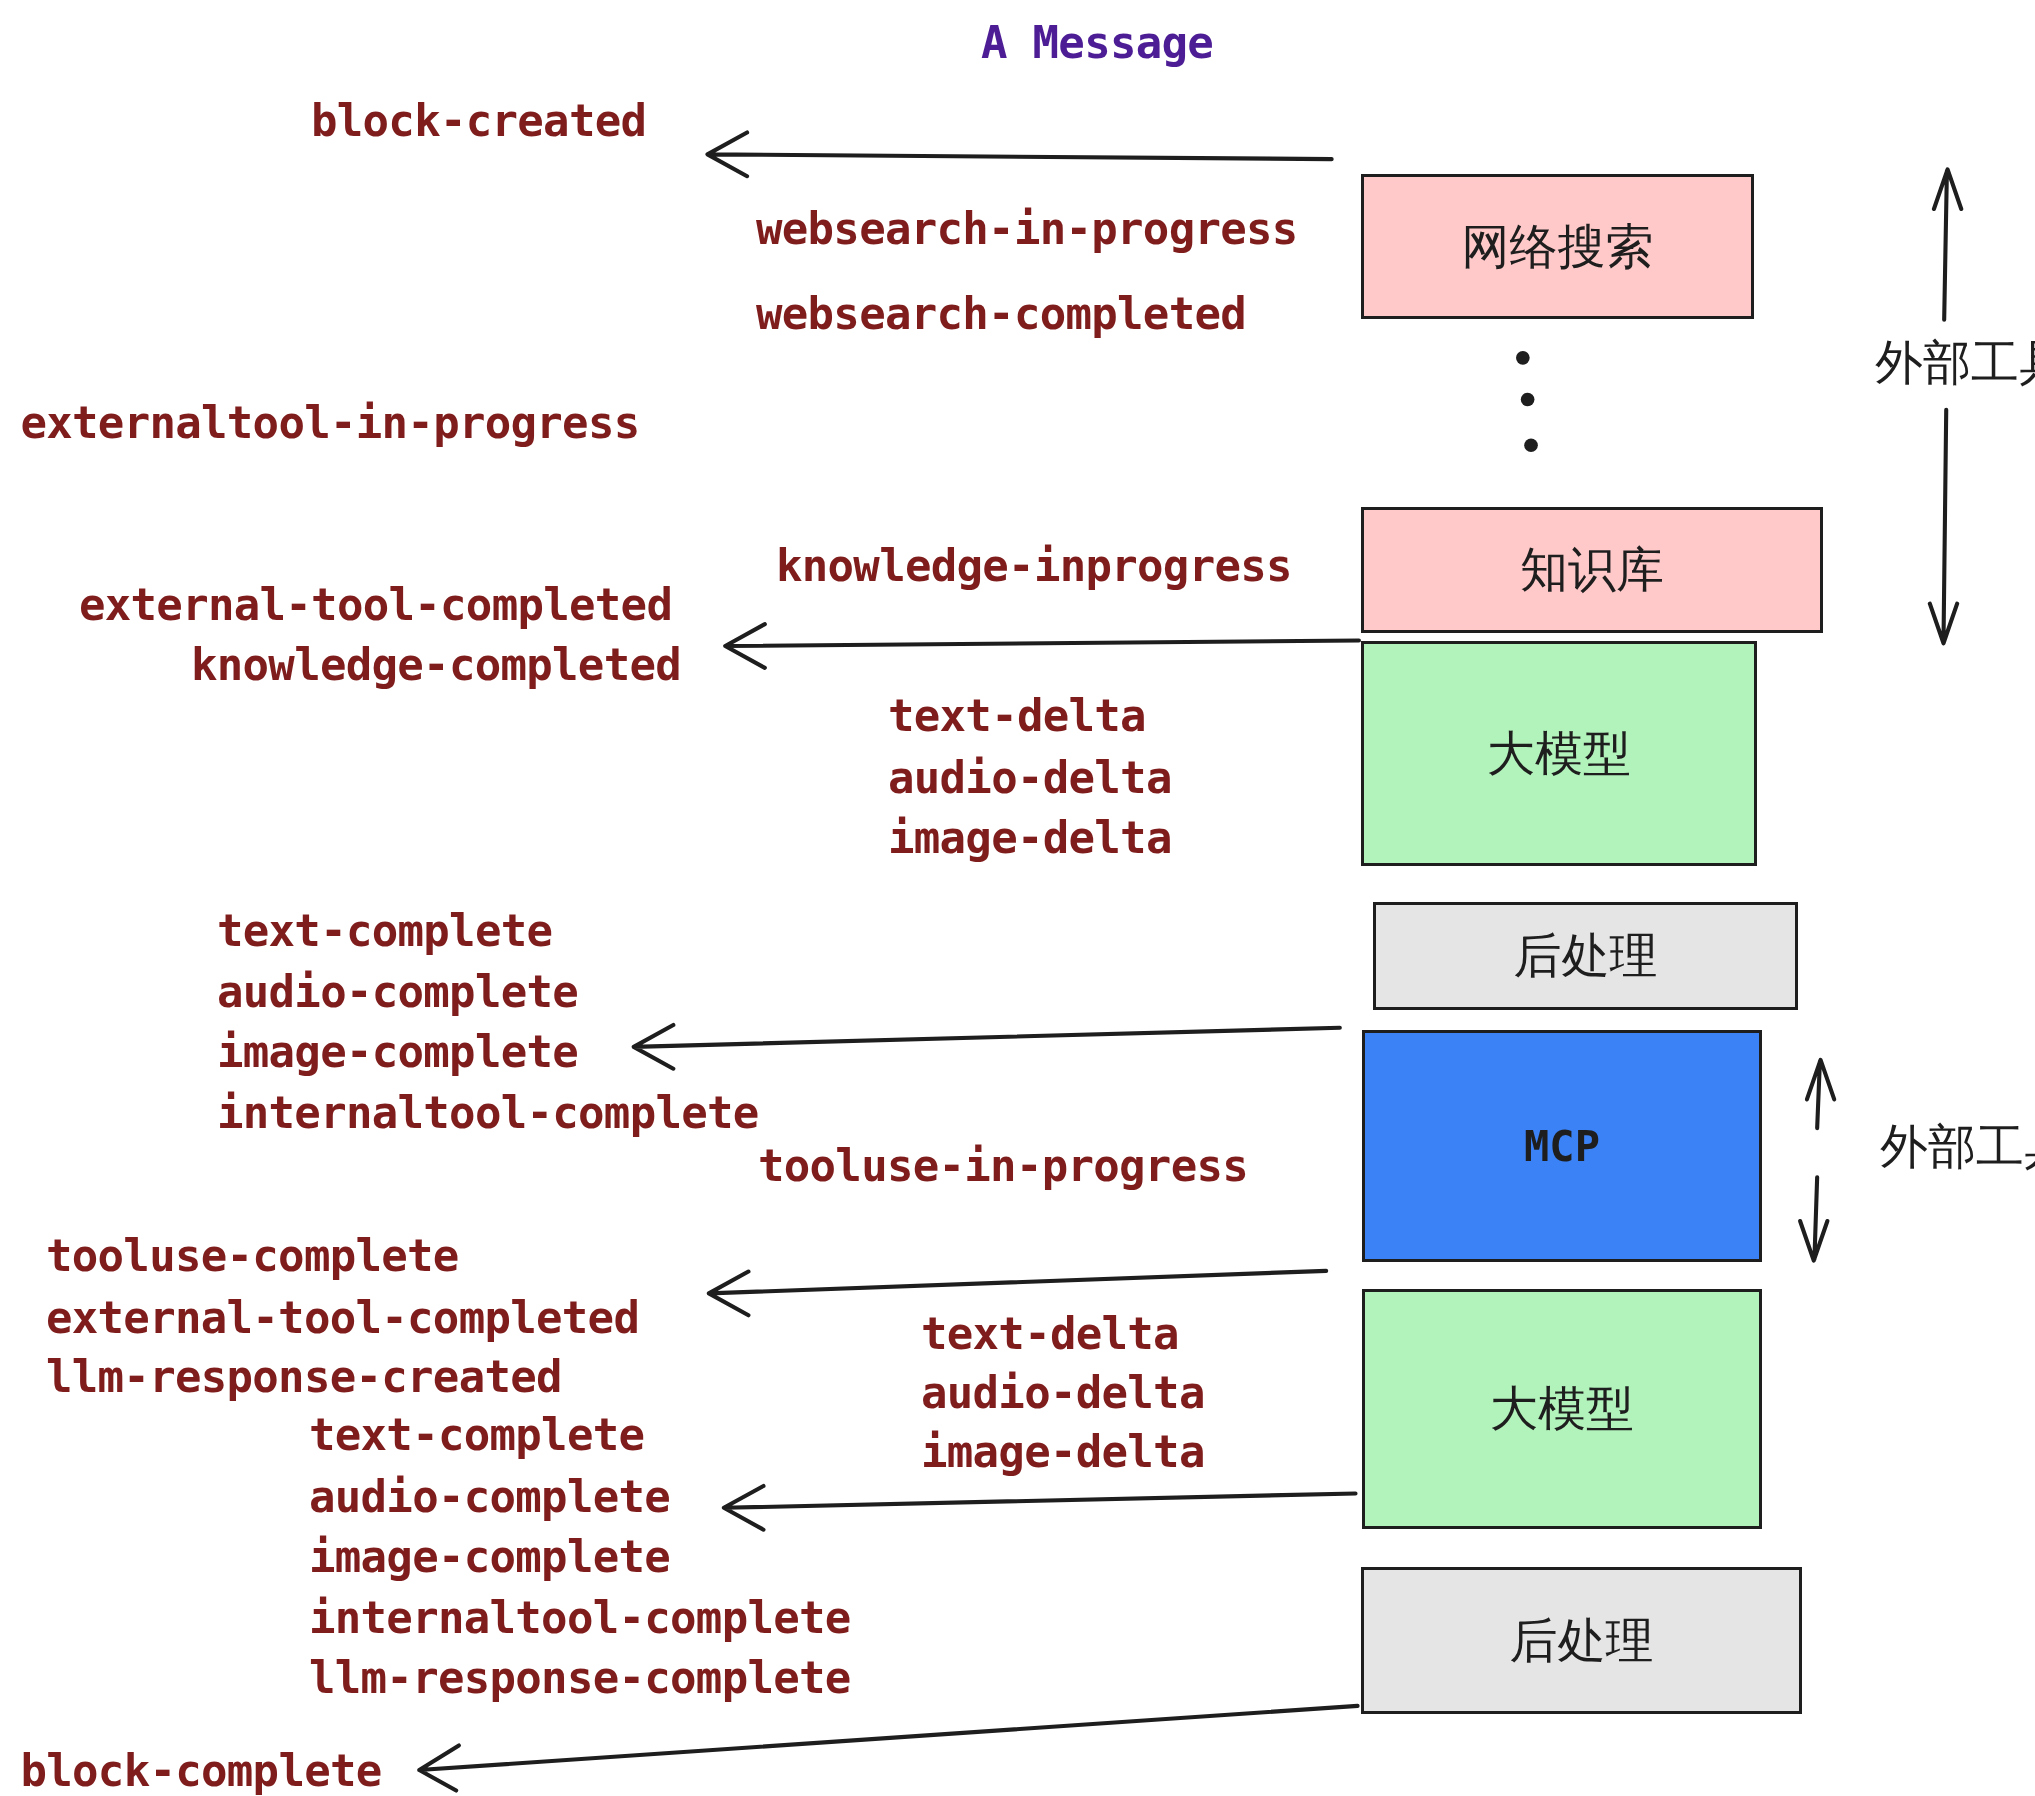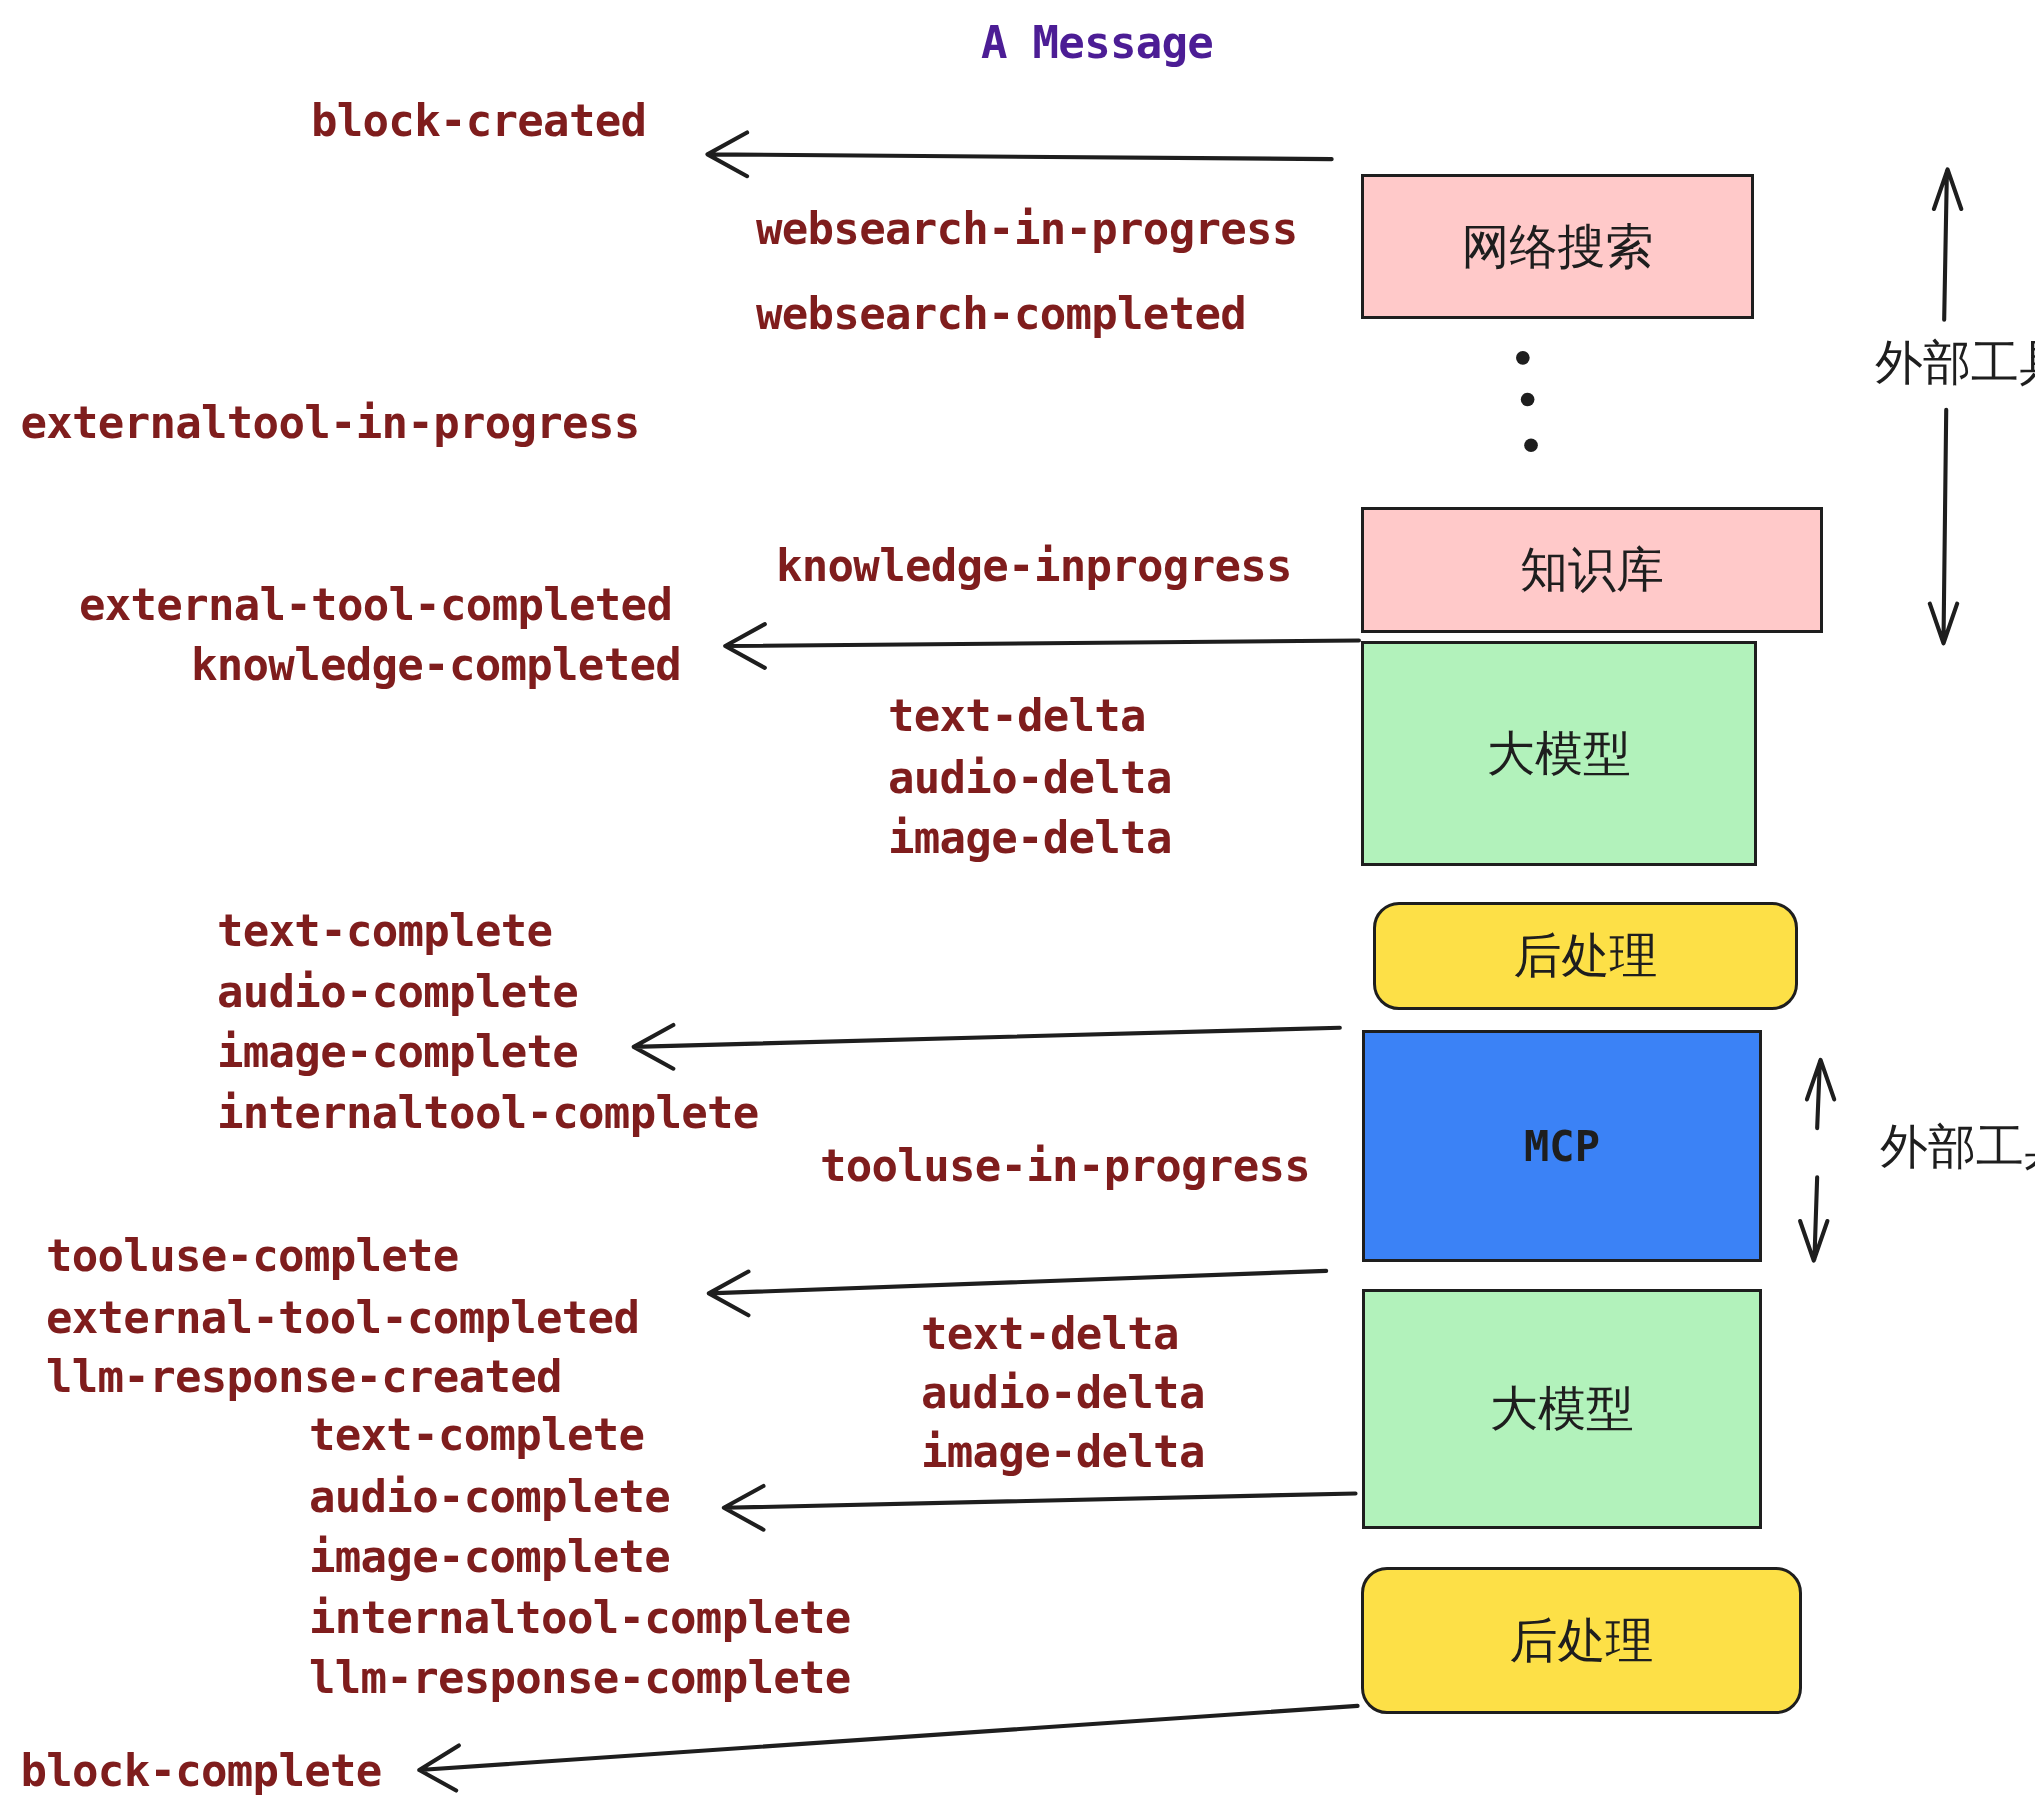--- a/index.html
+++ b/index.html
@@ -28,21 +28,21 @@
   }
   .box{
     position:absolute;
     box-sizing:border-box;
     border:3.4px solid #1e1e1e;
     display:flex;align-items:center;justify-content:center;
   }
   .fill-pink{background:#ffc9c9;}
   .fill-green{background:#b2f2bb;}
   .fill-yellow{background:#3b82f6;}
-  .fill-white{background:#fde047;border-radius:26px;}
+  .fill-white{background:#e5e5e5;}
   .zh{
     font-family:"Liberation Sans", sans-serif;
     font-size:48px;
     color:#1e1e1e;
     white-space:nowrap;
   }
   .mcp-label{
     font:bold 42px "DejaVu Sans Mono", monospace;
     color:#1e1e1e;
   }
@@ -81,21 +81,21 @@
   <div class="ev" style="left:191px;top:664px">knowledge-completed</div>
 
   <div class="ev" style="left:888px;top:715px">text-delta</div>
   <div class="ev" style="left:888px;top:777px">audio-delta</div>
   <div class="ev" style="left:888px;top:837px">image-delta</div>
 
   <div class="ev" style="left:217px;top:930px">text-complete</div>
   <div class="ev" style="left:217px;top:991px">audio-complete</div>
   <div class="ev" style="left:217px;top:1051px">image-complete</div>
   <div class="ev" style="left:217px;top:1112px">internaltool-complete</div>
-  <div class="ev" style="left:820px;top:1165px">tooluse-in-progress</div>
+  <div class="ev" style="left:758px;top:1165px">tooluse-in-progress</div>
 
   <div class="ev" style="left:46px;top:1255px">tooluse-complete</div>
   <div class="ev" style="left:46px;top:1317px">external-tool-completed</div>
   <div class="ev" style="left:46px;top:1376px">llm-response-created</div>
 
   <div class="ev" style="left:921px;top:1333px">text-delta</div>
   <div class="ev" style="left:921px;top:1392px">audio-delta</div>
   <div class="ev" style="left:921px;top:1451px">image-delta</div>
 
   <div class="ev" style="left:309px;top:1434px">text-complete</div>

